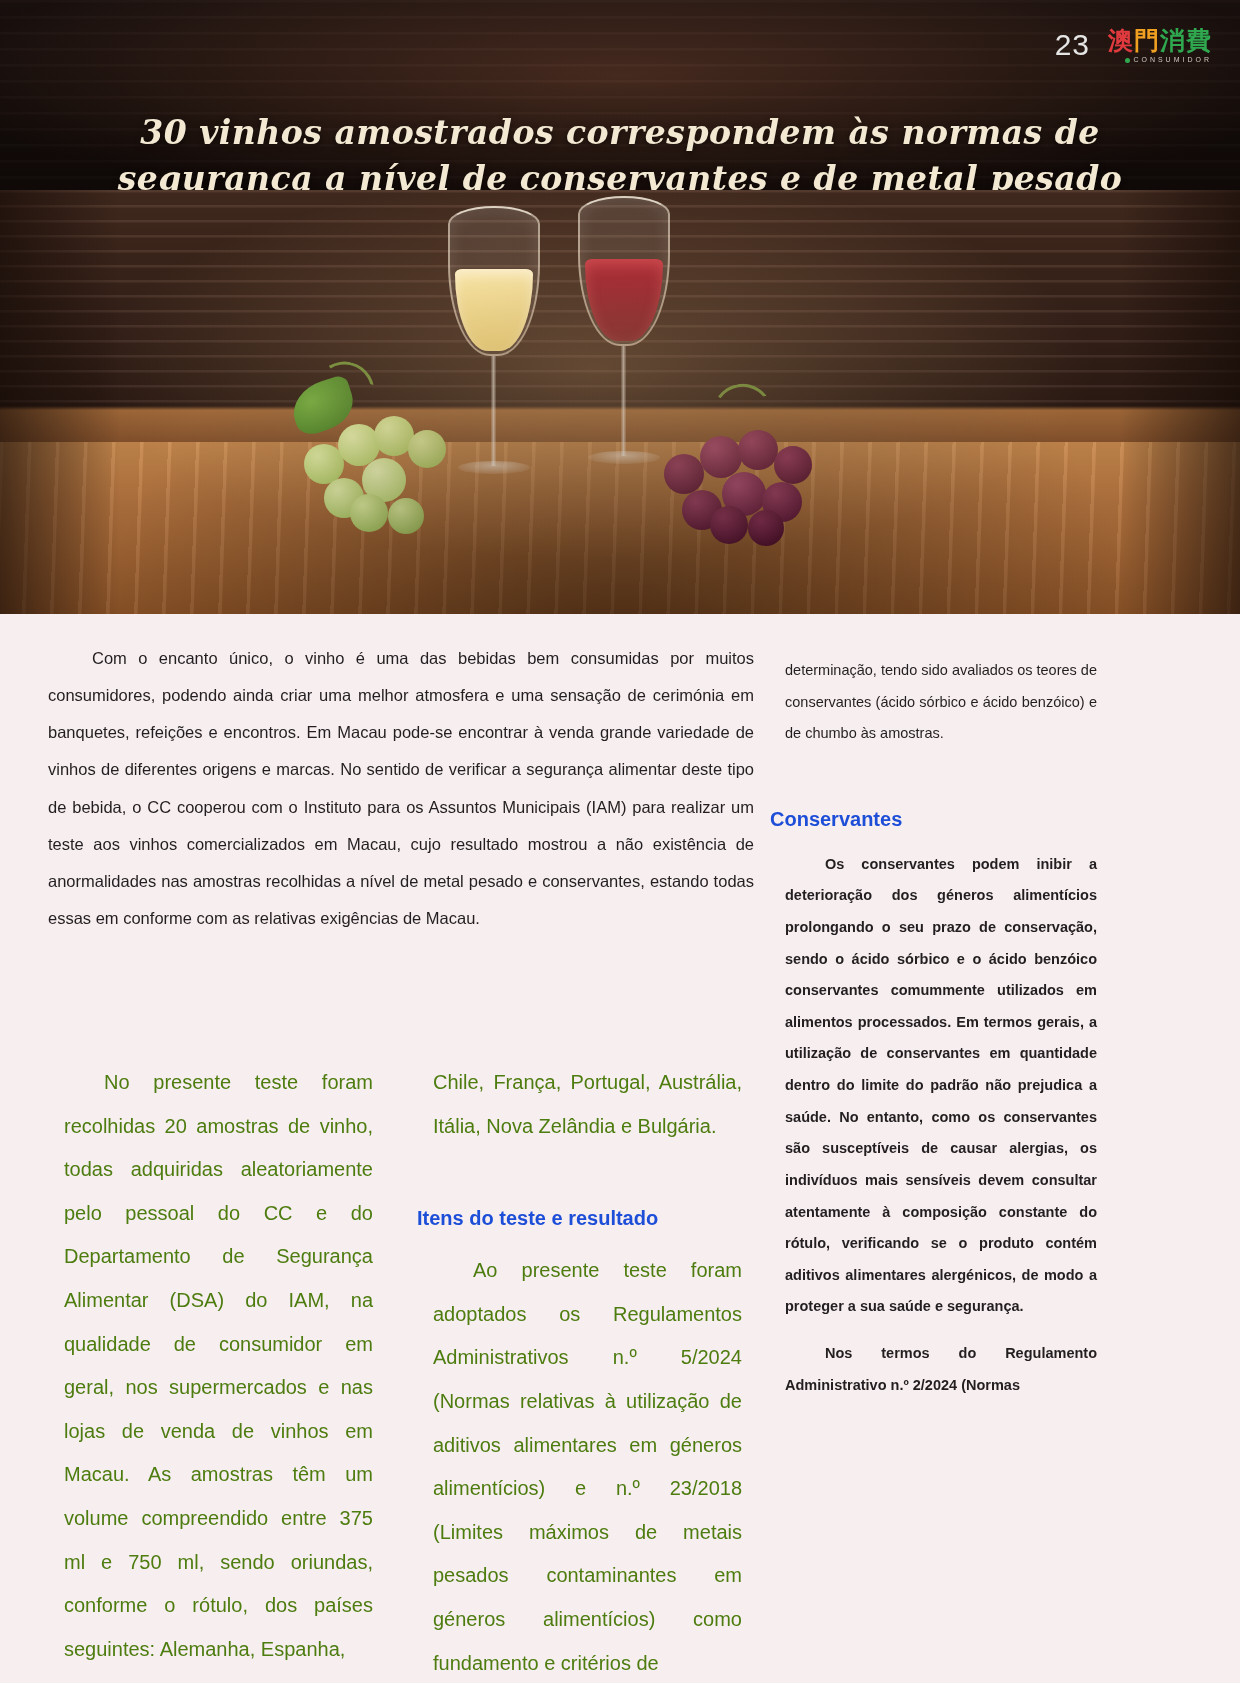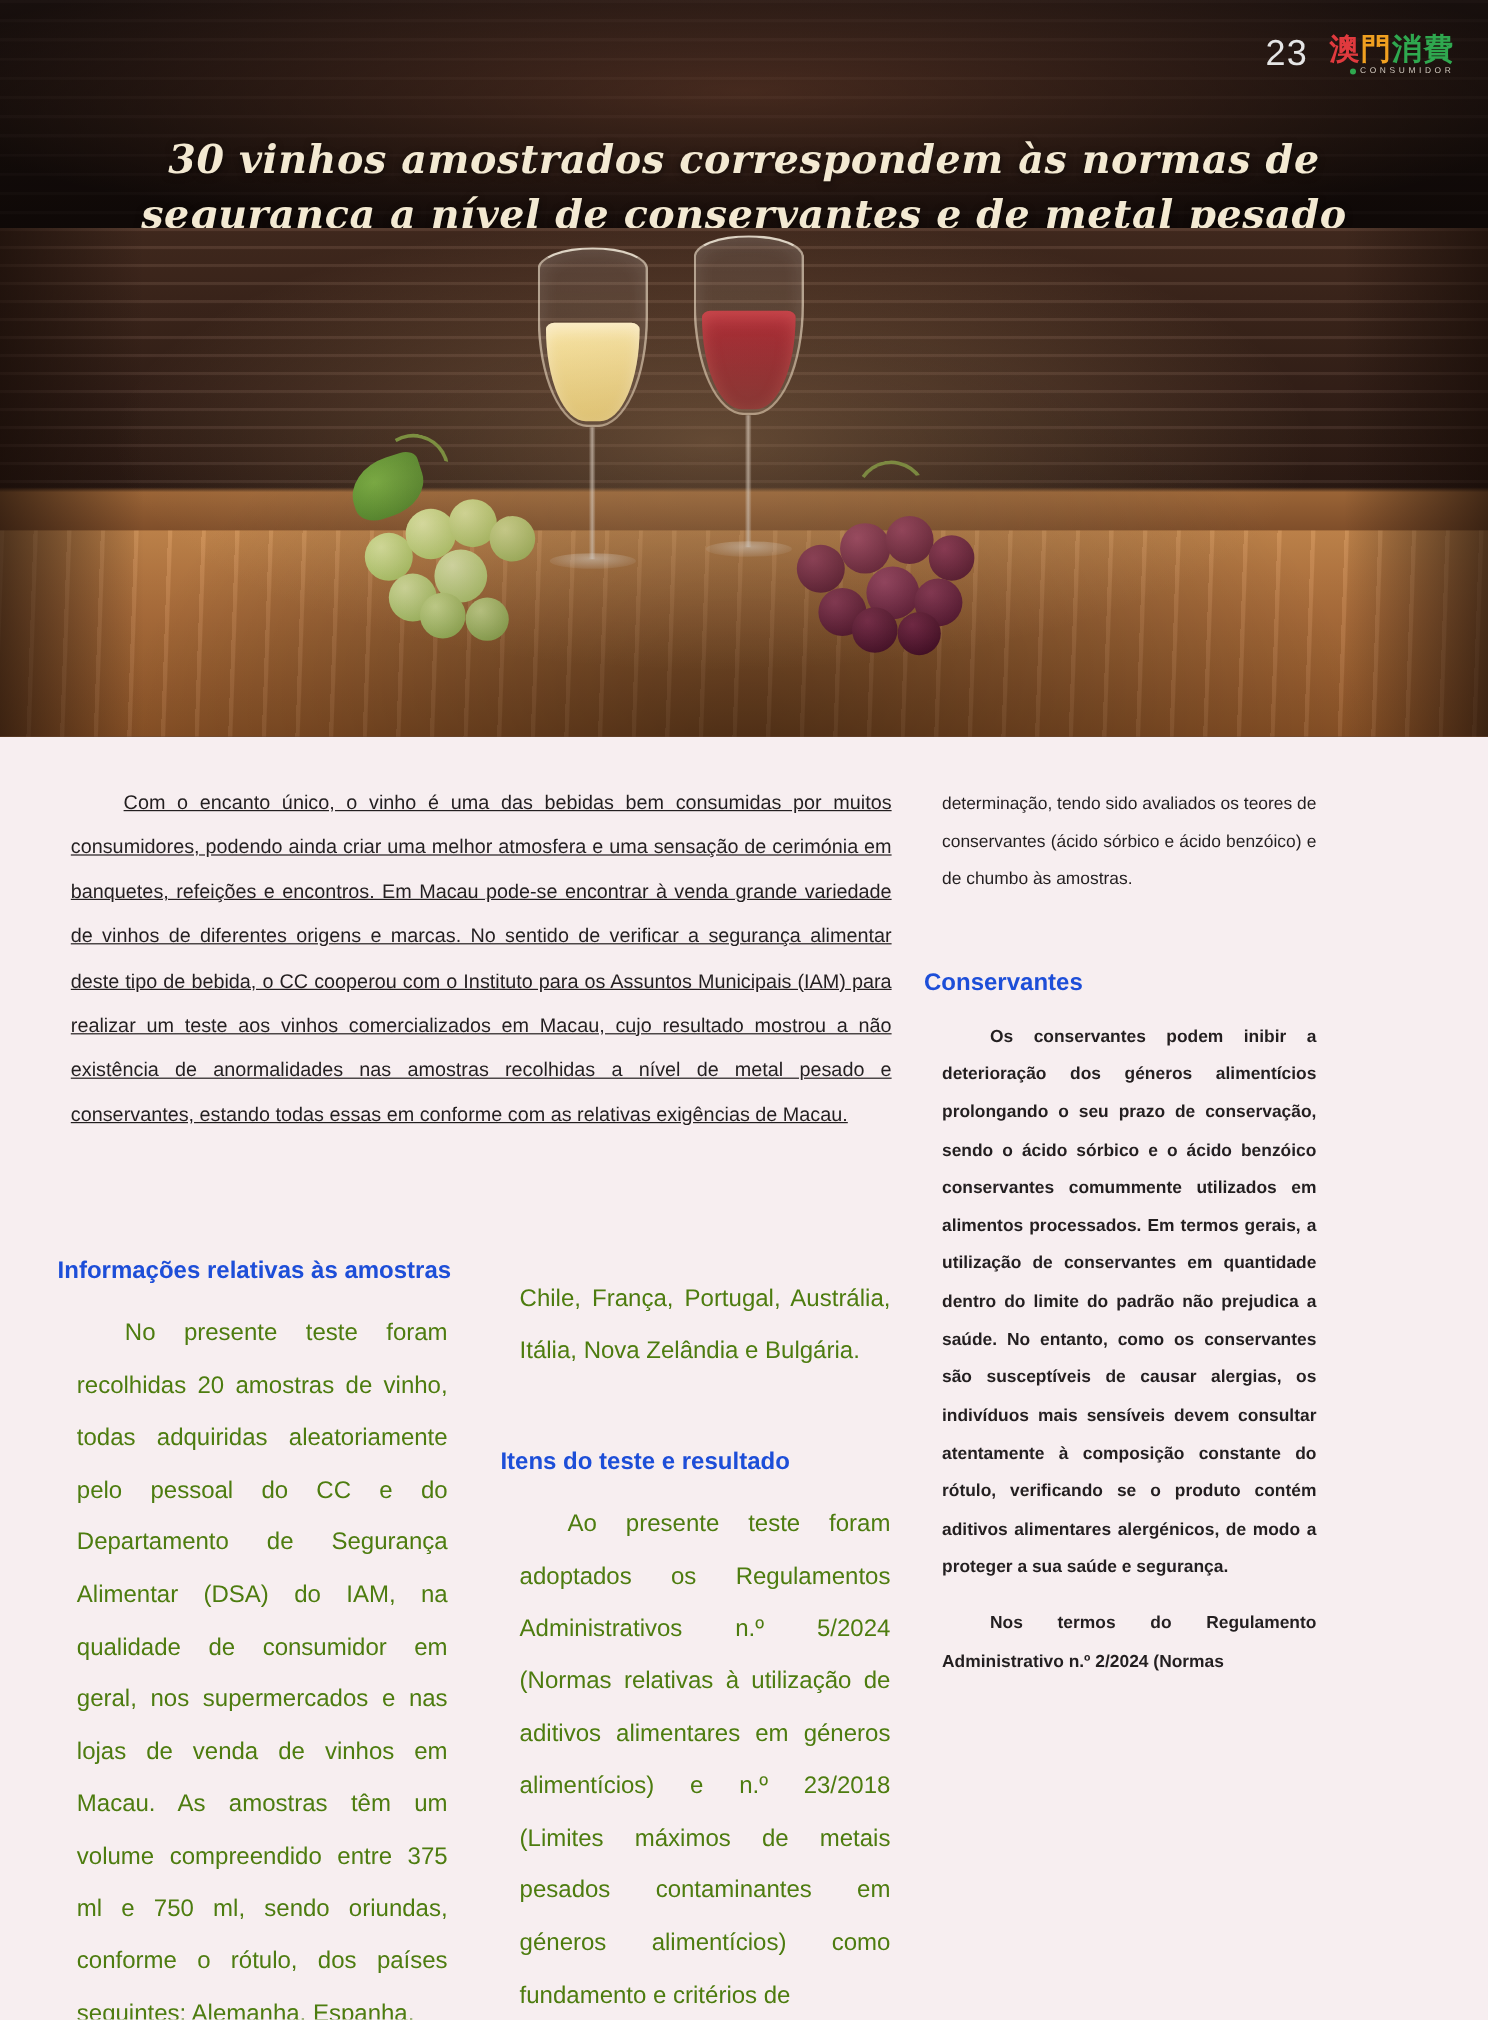--- a/index.html
+++ b/index.html
@@ -214,21 +214,21 @@
     padding: 0 48px;
   }
   .intro {
     width: 706px;
     font-size: 16.5px;
     line-height: 2.25;
     color: #231f20;
     text-align: justify;
     text-justify: inter-word;
   }
-  .intro p { margin: 11px; text-indent: 44px; text-decoration: underline; }
+  .intro p { margin: 0; text-indent: 44px; }
 
   .cols {
     position: absolute;
     top: 1045px;
     left: 48px;
     width: 1144px;
     display: flex;
     gap: 28px;
   }
   .col { width: 341px; }
@@ -338,21 +338,20 @@
 </div>
 
 <div class="content">
   <div class="intro">
     <p>Com o encanto único, o vinho é uma das bebidas bem consumidas por muitos consumidores, podendo ainda criar uma melhor atmosfera e uma sensação de cerimónia em banquetes, refeições e encontros. Em Macau pode-se encontrar à venda grande variedade de vinhos de diferentes origens e marcas. No sentido de verificar a segurança alimentar deste tipo de bebida, o CC cooperou com o Instituto para os Assuntos Municipais (IAM) para realizar um teste aos vinhos comercializados em Macau, cujo resultado mostrou a não existência de anormalidades nas amostras recolhidas a nível de metal pesado e conservantes, estando todas essas em conforme com as relativas exigências de Macau.</p>
   </div>
 </div>
 
 <div class="cols">
   <div class="col">
-    <h2 class="section-head">Informações relativas às amostras</h2>
     <p class="indent">No presente teste foram recolhidas 20 amostras de vinho, todas adquiridas aleatoriamente pelo pessoal do CC e do Departamento de Segurança Alimentar (DSA) do IAM, na qualidade de consumidor em geral, nos supermercados e nas lojas de venda de vinhos em Macau. As amostras têm um volume compreendido entre 375 ml e 750 ml, sendo oriundas, conforme o rótulo, dos países seguintes: Alemanha, Espanha,</p>
   </div>
 
   <div class="col">
     <p>Chile, França, Portugal, Austrália, Itália, Nova Zelândia e Bulgária.</p>
     <div class="spacer-lg"></div>
     <h2 class="section-head">Itens do teste e resultado</h2>
     <p class="indent">Ao presente teste foram adoptados os Regulamentos Administrativos n.º 5/2024 (Normas relativas à utilização de aditivos alimentares em géneros alimentícios) e n.º 23/2018 (Limites máximos de metais pesados contaminantes em géneros alimentícios) como fundamento e critérios de</p>
   </div>
 </div>

